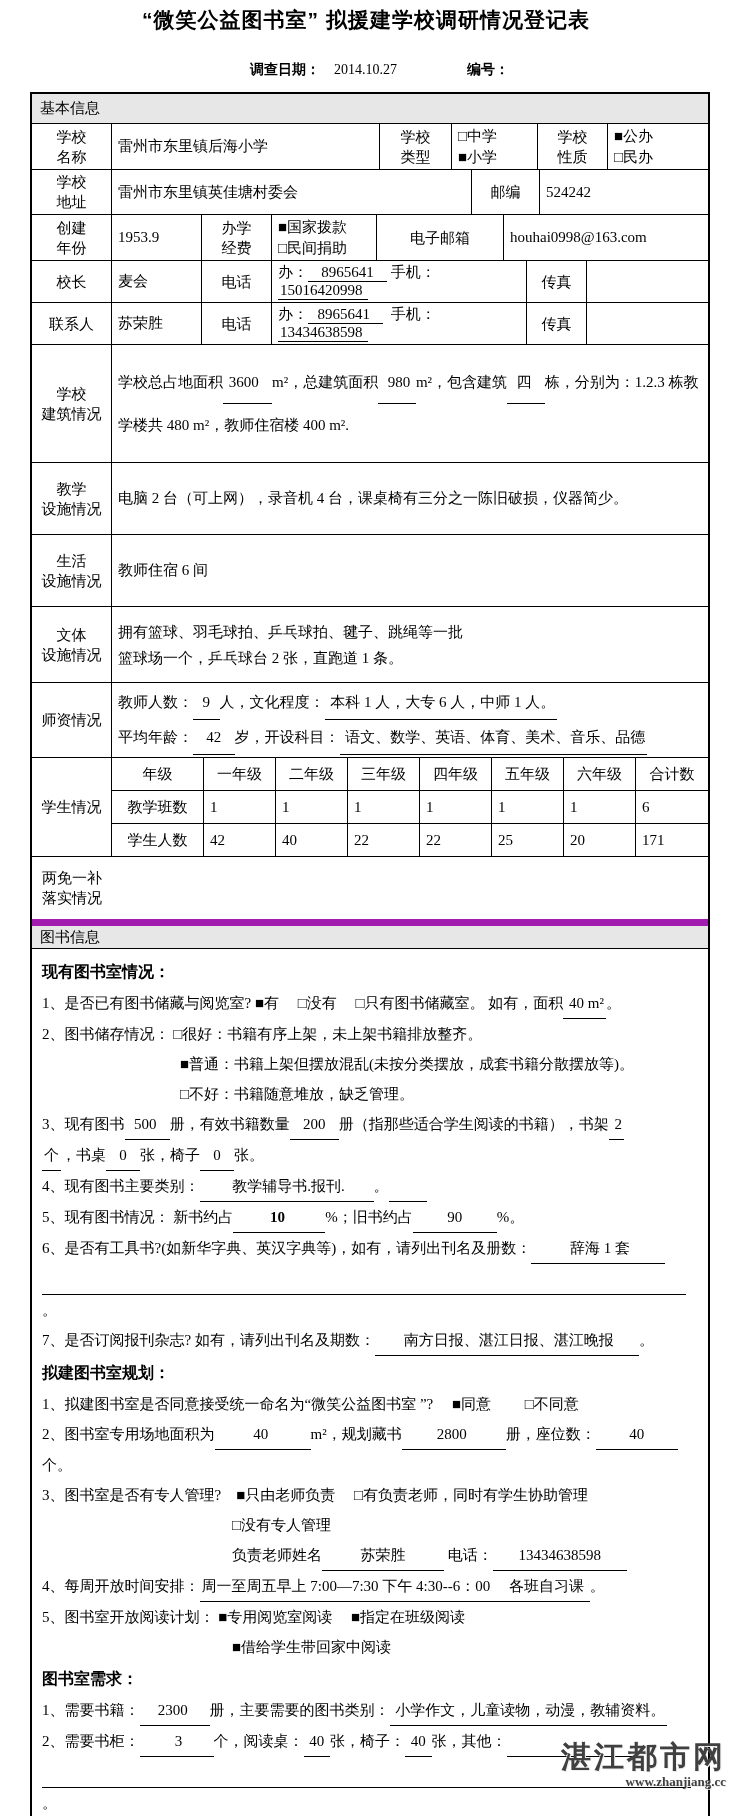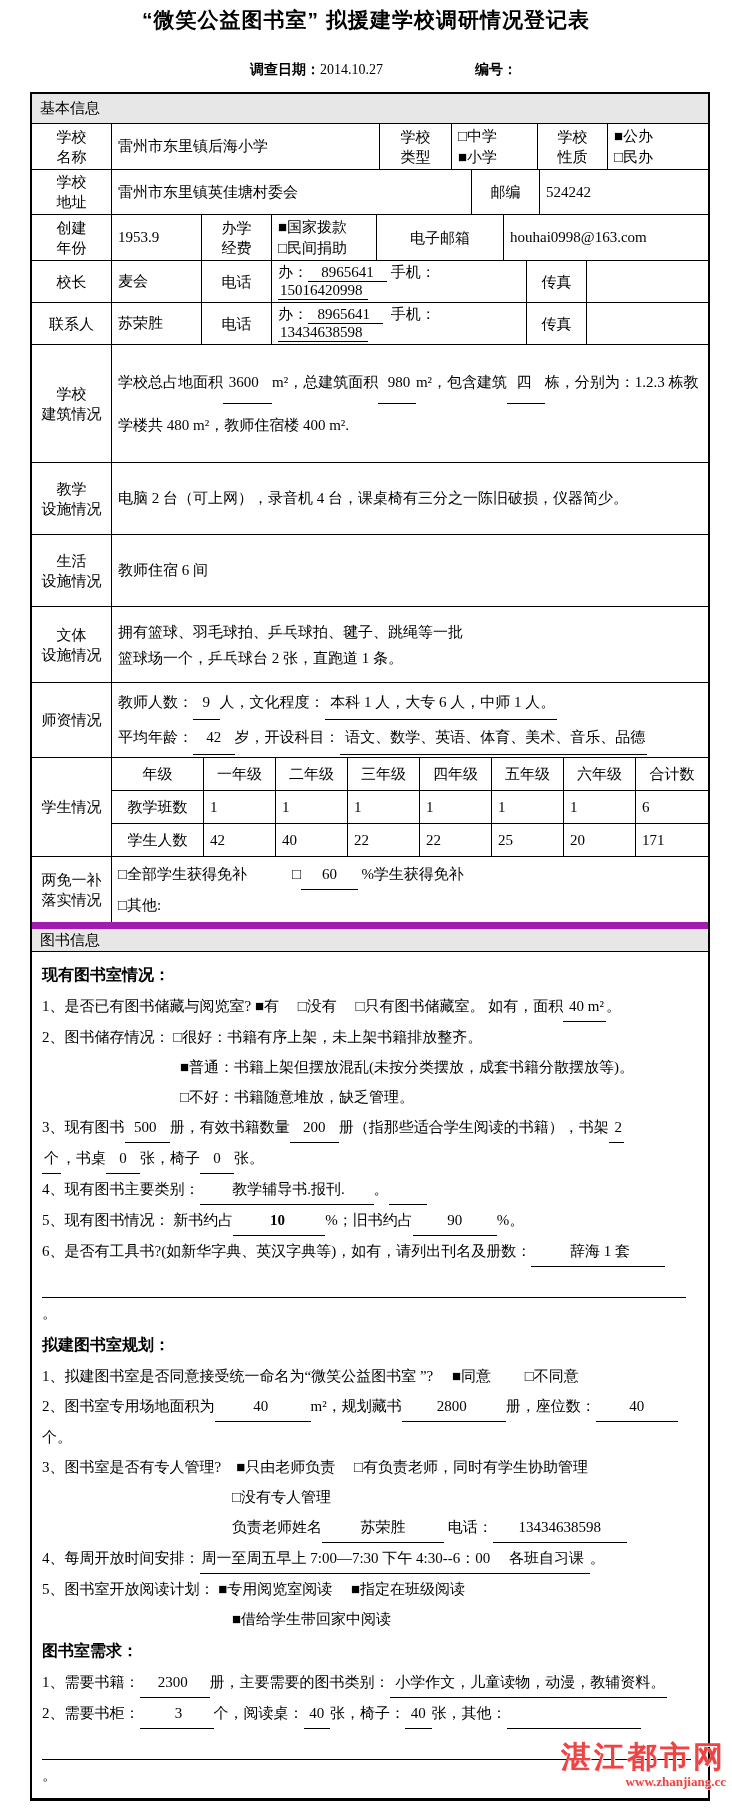--- a/index.html
+++ b/index.html
@@ -9,22 +9,22 @@
     position:relative;overflow:hidden;
   }
   .title{
     text-align:center;font-family:"Liberation Sans",sans-serif;
     font-weight:bold;font-size:21px;margin-top:6px;letter-spacing:1px;
   }
   .meta{
     margin-top:27px;padding-left:250px;
     font-family:"Liberation Sans",sans-serif;font-weight:bold;font-size:14px;
   }
-  .meta .val{font-family:"Liberation Serif",serif;font-weight:normal;}
-  .meta .serial{margin-left:92px;text-align:center;}
+  .meta .val{font-family:"Liberation Serif",serif;font-weight:normal;margin-left:14px;}
+  .meta .serial{margin-left:70px;text-align:center;}
   .frame{margin:13px 0 0 30px;width:680px;border:2px solid #000;box-sizing:border-box;}
   .bar{
     background:#e7e7e7;min-height:30px;display:flex;align-items:center;
     padding-left:8px;font-size:15px;border-bottom:1px solid #000;box-sizing:border-box;
   }
   .row{display:grid;border-bottom:1px solid #000;box-sizing:border-box;}
   .row:last-child{border-bottom:none;}
   .c{
     border-right:1px solid #000;display:flex;align-items:center;
     padding:2px 6px;font-size:15px;box-sizing:border-box;min-width:0;
@@ -51,21 +51,21 @@
   .stu-right{display:flex;flex-direction:column;padding:0;align-items:stretch;}
   .stu-grid{display:grid;grid-template-columns:92px 72px 72px 72px 72px 72px 72px 1fr;border-bottom:1px solid #000;min-height:32px;}
   .stu-grid:last-child{border-bottom:none;}
   .stu-grid .c{padding:2px 6px;}
   .cell-center{justify-content:center;text-align:center;}
   .book{padding:6px 10px 8px 10px;font-size:15px;border-bottom:1px solid #000;}
   .bline{line-height:30px;min-height:30px;}
   .btitle{font-family:"Liberation Sans",sans-serif;font-weight:bold;font-size:16px;line-height:33px;}
   .ind1{padding-left:138px;}
   .ind2{padding-left:190px;}
-  .wm{position:absolute;right:6px;top:1740px;text-align:right;color:#ef4444;font-weight:bold;line-height:1.15;}
+  .wm{position:absolute;right:6px;top:1740px;text-align:right;color:#404040;font-weight:bold;line-height:1.15;}
   .wm1{font-size:30px;letter-spacing:3px;text-shadow:1px 1px 0 #efefef;}
   .wm2{font-size:13px;text-shadow:1px 1px 0 #efefef;}
 </style>
 </head>
 <body>
 
 <div class="title">“微笑公益图书室” 拟援建学校调研情况登记表</div>
 
 <div class="meta">
   <span>调查日期：</span><span class="val">2014.10.27</span><span class="serial">编号：</span>
@@ -226,42 +226,39 @@
         <div class="c">25</div>
         <div class="c">20</div>
         <div class="c">171</div>
       </div>
     </div>
   </div>
 
   <div class="row g-det h-sub" style="border-bottom:none;">
     <div class="c lab">两免一补
 落实情况</div>
-    <div class="c two-lines">
-      <span class="parts"><span>□全部学生获得免补　　　□</span><span class="blank">     60     </span><span> %学生获得免补</span></span>
-      <span class="parts"><span>□其他:</span></span>
-    </div>
   </div>
 
   <div class="bar" style="border-top:7px solid #a21caf;">
     <span>图书信息</span>
   </div>
 
   <div class="book">
     <div class="btitle">现有图书室情况：</div>
     <div class="bline parts"><span>1、是否已有图书储藏与阅览室? ■有　 □没有　 □只有图书储藏室。 如有，面积</span><span class="blank"> 40 m²</span><span>。</span></div>
     <div class="bline parts"><span>2、图书储存情况： □很好：书籍有序上架，未上架书籍排放整齐。</span></div>
     <div class="bline parts ind1"><span>■普通：书籍上架但摆放混乱(未按分类摆放，成套书籍分散摆放等)。</span></div>
     <div class="bline parts ind1"><span>□不好：书籍随意堆放，缺乏管理。</span></div>
     <div class="bline parts"><span>3、现有图书</span><span class="blank">  500   </span><span>册，有效书籍数量</span><span class="blank">   200   </span><span>册（指那些适合学生阅读的书籍），书架</span><span class="blank"> 2</span></div>
     <div class="bline parts"><span class="blank">个</span><span>，书桌</span><span class="blank">   0   </span><span>张，椅子</span><span class="blank">   0   </span><span>张。</span></div>
     <div class="bline parts"><span>4、现有图书主要类别：</span><span class="blank" style="min-width: 170px;"> 教学辅导书.报刊.</span><span>。</span><span class="blank" style="min-width: 34px;"> </span></div>
     <div class="bline parts"><span>5、现有图书情况： 新书约占</span><span class="blank" style="min-width: 88px; font-weight: bold;">   10    </span><span>%；旧书约占</span><span class="blank" style="min-width: 80px;">   90   </span><span>%。</span></div>
     <div class="bline parts"><span>6、是否有工具书?(如新华字典、英汉字典等)，如有，请列出刊名及册数：</span><span class="blank" style="min-width: 130px;"> 辞海 1 套</span></div>
     <div class="bline parts"><span class="blank" style="min-width: 640px;"> </span><span>。</span></div>
+    <div class="bline parts"><span>7、是否订阅报刊杂志? 如有，请列出刊名及期数：</span><span class="blank" style="min-width: 260px;"> 南方日报、湛江日报、湛江晚报</span><span>。</span></div>
 
     <div class="btitle">拟建图书室规划：</div>
     <div class="bline parts"><span>1、拟建图书室是否同意接受统一命名为“微笑公益图书室 ”?　 ■同意　　 □不同意</span></div>
     <div class="bline parts"><span>2、图书室专用场地面积为</span><span class="blank" style="min-width: 92px;">   40    </span><span>m²，规划藏书</span><span class="blank" style="min-width: 100px;">   2800    </span><span>册，座位数：</span><span class="blank" style="min-width: 78px;">   40   </span><span>个。</span></div>
     <div class="bline parts"><span>3、图书室是否有专人管理?　■只由老师负责　 □有负责老师，同时有学生协助管理</span></div>
     <div class="bline parts ind2"><span>□没有专人管理</span></div>
     <div class="bline parts ind2"><span>负责老师姓名</span><span class="blank" style="min-width: 118px;">  苏荣胜  </span><span> 电话：</span><span class="blank" style="min-width: 130px;"> 13434638598 </span></div>
     <div class="bline parts"><span>4、每周开放时间安排：</span><span class="blank">周一至周五早上 7:00—7:30 下午 4:30--6：00　 各班自习课 </span><span>。</span></div>
     <div class="bline parts"><span>5、图书室开放阅读计划： ■专用阅览室阅读　 ■指定在班级阅读</span></div>
     <div class="bline parts ind2"><span>■借给学生带回家中阅读</span></div>

